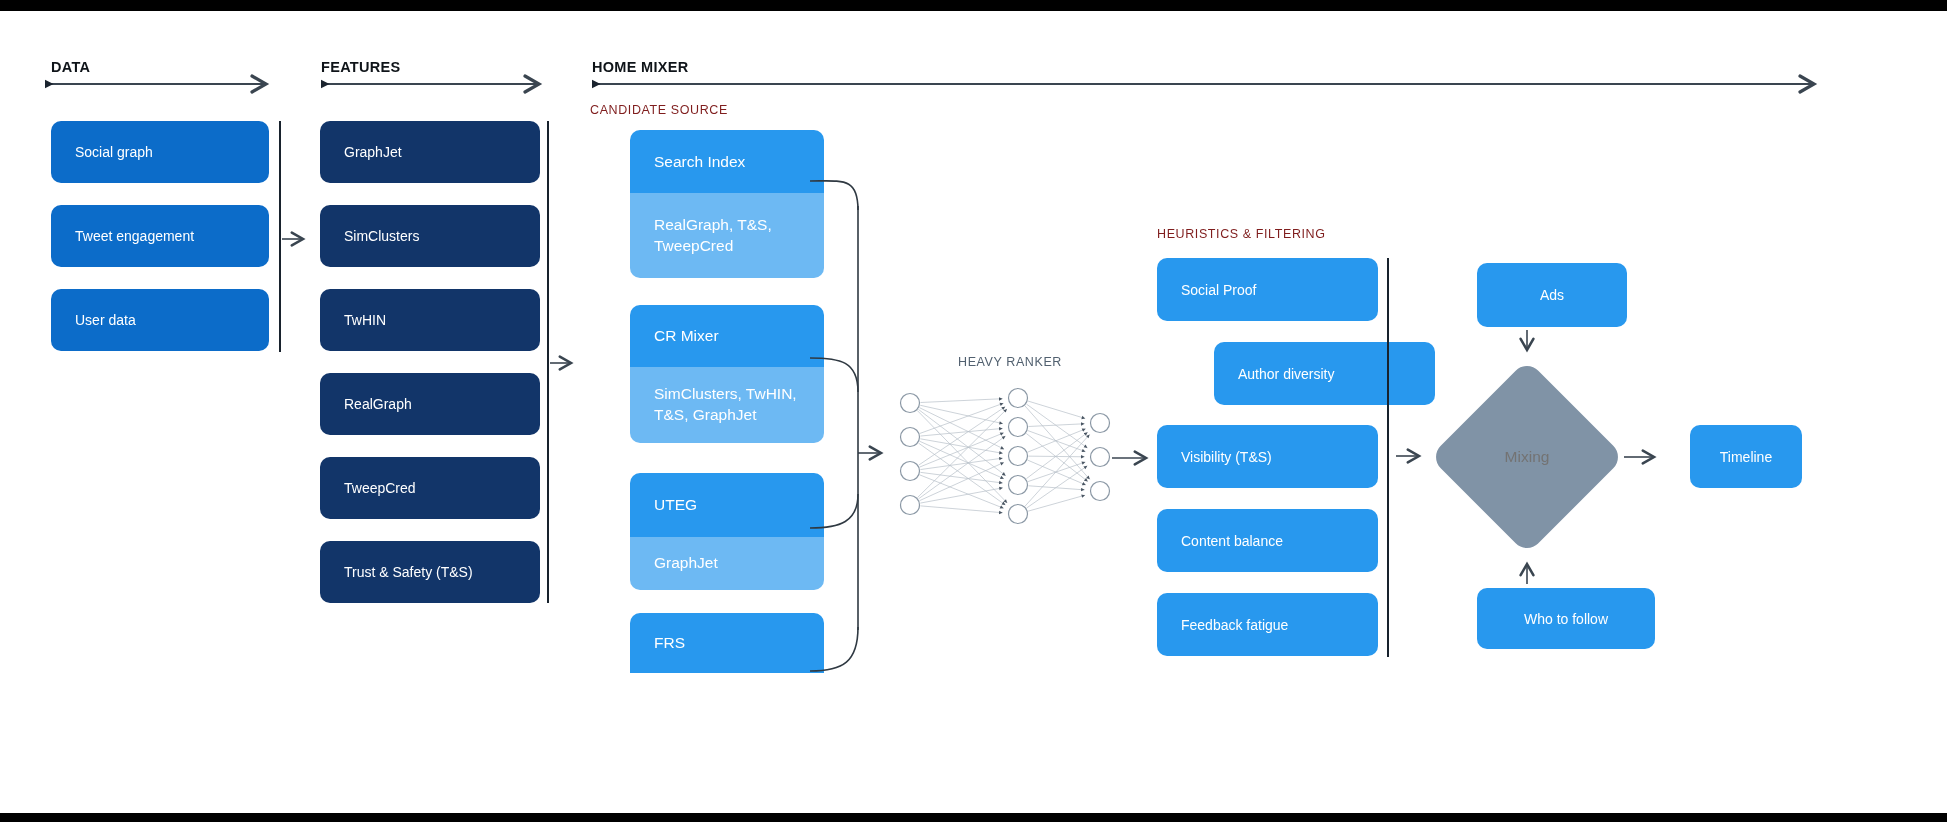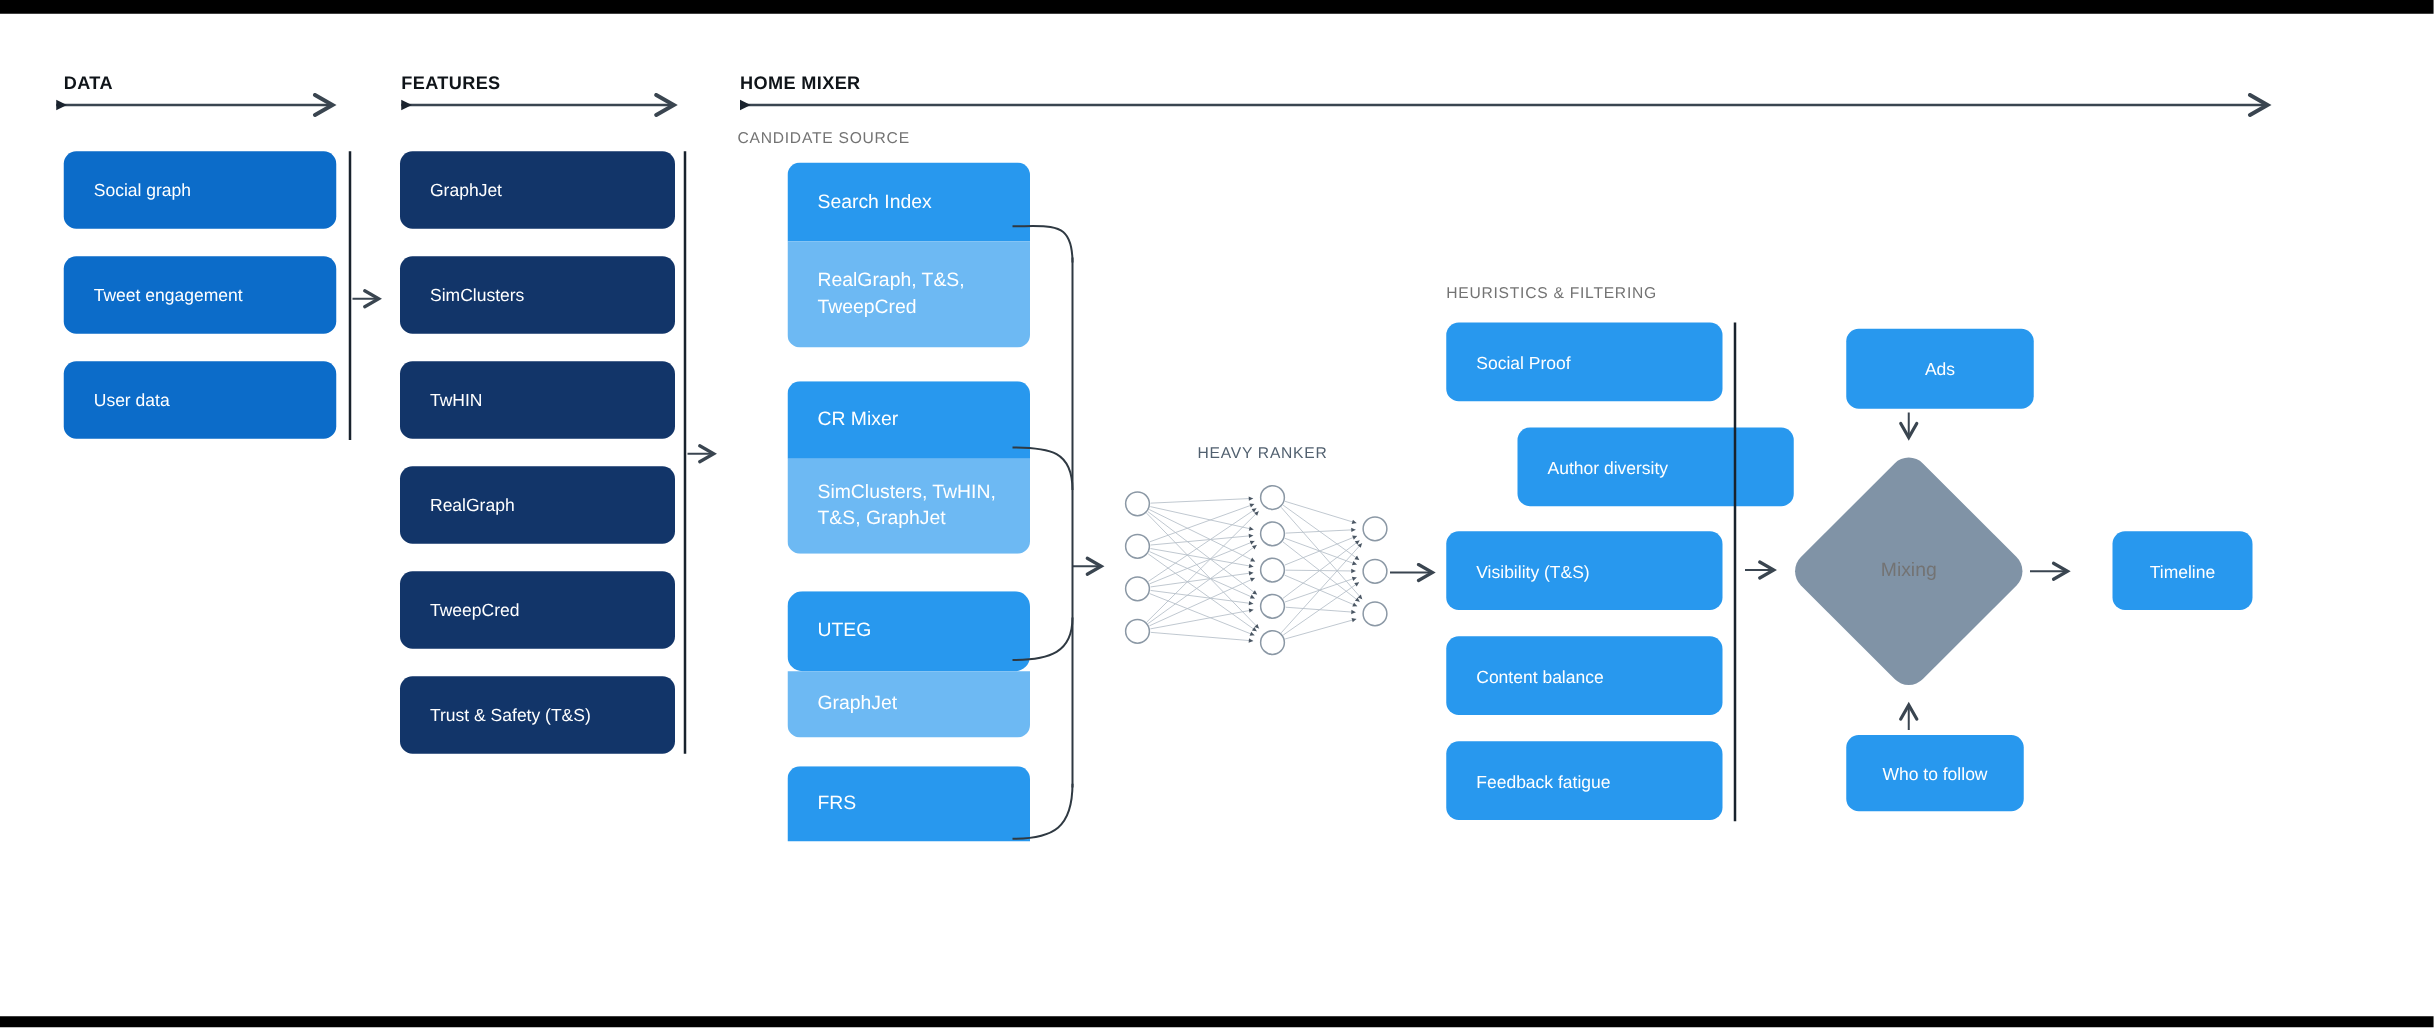--- a/index.html
+++ b/index.html
@@ -3,21 +3,21 @@
 <meta charset="utf-8">
 <style>
   html,body{margin:0;padding:0;}
   body{
     width:1947px;height:822px;position:relative;background:#ffffff;overflow:hidden;
     font-family:"Liberation Sans","DejaVu Sans",sans-serif;
     -webkit-font-smoothing:antialiased;
   }
   .bar{position:absolute;left:0;width:1947px;background:#000;}
   .col-label{position:absolute;font-size:14.5px;font-weight:700;letter-spacing:.3px;color:#0f1419;white-space:nowrap;}
-  .sec-label{position:absolute;font-size:12.5px;font-weight:500;letter-spacing:.6px;color:#737373;white-space:nowrap;}
+  .sec-label{position:absolute;font-size:12.5px;font-weight:500;letter-spacing:.6px;color:#7f1d1d;white-space:nowrap;}
   .ranker-label{color:#51606f;}
   .box{position:absolute;box-sizing:border-box;border-radius:10px;color:#fff;font-size:14px;font-weight:500;
        display:flex;align-items:center;padding:0 24px;white-space:nowrap;}
   .data-box{width:218px;height:62px;background:var(--data-blue);}
   .feat-box{width:220px;height:62px;background:var(--navy);}
   .heur-box{width:221px;height:63px;background:var(--bright);}
   .center-box{justify-content:center;padding:0;background:var(--bright);margin-left:25px;}
   .cand{position:absolute;width:194px;box-sizing:border-box;border-radius:10px;overflow:hidden;
         display:flex;flex-direction:column;color:#fff;font-size:15.5px;font-weight:500;margin-left:40px;}
   .cand-main{display:flex;align-items:center;padding:0 24px;background:var(--bright);flex:none;}
@@ -56,37 +56,37 @@
 
 <div class="cand" style="left:590px;top:130px;height:148px;">
   <div class="cand-main" style="height:63px;">Search Index</div>
   <div class="cand-sub">RealGraph, T&amp;S, TweepCred</div>
 </div>
 <div class="cand" style="left:590px;top:305px;height:138px;">
   <div class="cand-main" style="height:62px;">CR Mixer</div>
   <div class="cand-sub">SimClusters, TwHIN, T&amp;S, GraphJet</div>
 </div>
 <div class="cand" style="left:590px;top:473px;height:117px;">
-  <div class="cand-main" style="height:64px;border-radius:12px;">UTEG</div>
+  <div class="cand-main" style="height:64px;">UTEG</div>
   <div class="cand-sub">GraphJet</div>
 </div>
 <div class="cand" style="left:590px;top:613px;height:137px;">
   <div class="cand-main" style="height:60px;">FRS</div>
 </div>
 
 <div class="box heur-box" style="left:1157px;top:258px;">Social Proof</div>
 <div class="box heur-box" style="left:1214px;top:342px;">Author diversity</div>
 <div class="box heur-box" style="left:1157px;top:425px;">Visibility (T&amp;S)</div>
 <div class="box heur-box" style="left:1157px;top:509px;">Content balance</div>
 <div class="box heur-box" style="left:1157px;top:593px;">Feedback fatigue</div>
 
 <div class="box center-box" style="left:1452px;top:263px;width:150px;height:64px;">Ads</div>
 <div class="diamond"></div>
 <div class="diamond-label">Mixing</div>
-<div class="box center-box" style="left:1452px;top:588px;width:142px;height:61px;">Who to follow</div>
+<div class="box center-box" style="left:1452px;top:588px;width:178px;height:61px;">Who to follow</div>
 <div class="box center-box" style="left:1665px;top:425px;width:112px;height:63px;">Timeline</div>
 
 <svg class="overlay" width="1947" height="822" viewBox="0 0 1947 822">
   <defs>
     <marker id="chev" markerWidth="11" markerHeight="11" refX="8.5" refY="5" orient="auto">
       <path d="M1.5,1 L8.5,5 L1.5,9" fill="none" stroke="#3a4550" stroke-width="1.6" stroke-linecap="round"></path>
     </marker>
     <marker id="nnhead" markerWidth="7" markerHeight="7" refX="5.5" refY="3" orient="auto">
       <path d="M0.5,0.5 L5.5,3 L0.5,5.5 Z" fill="#4a5663"></path>
     </marker>

